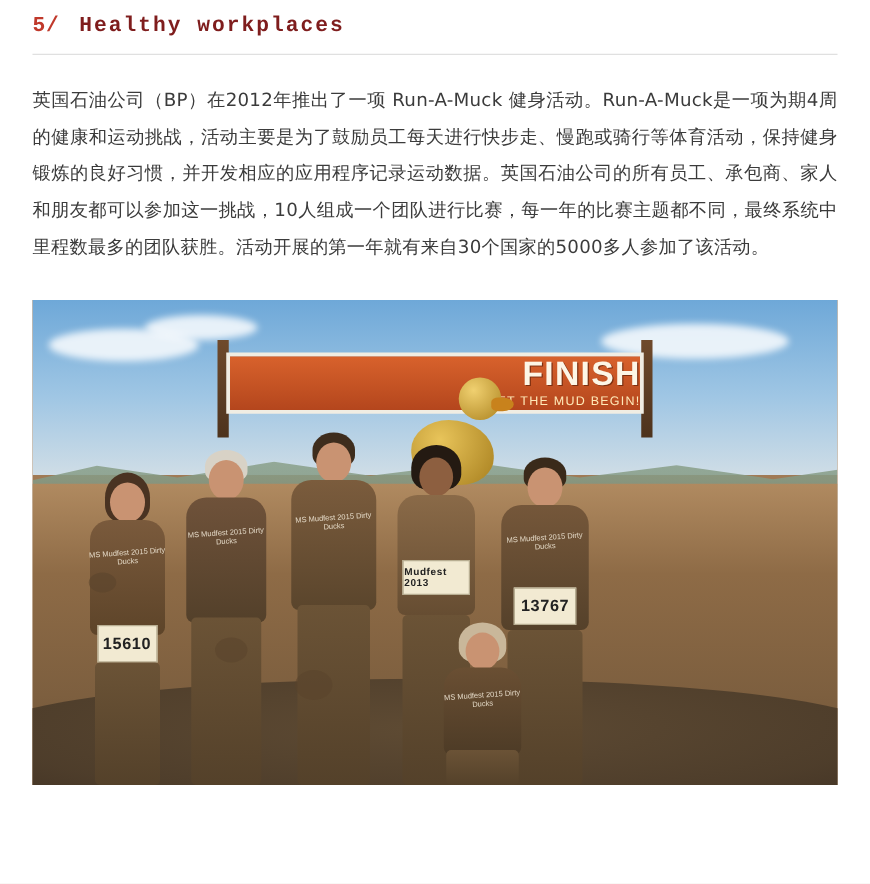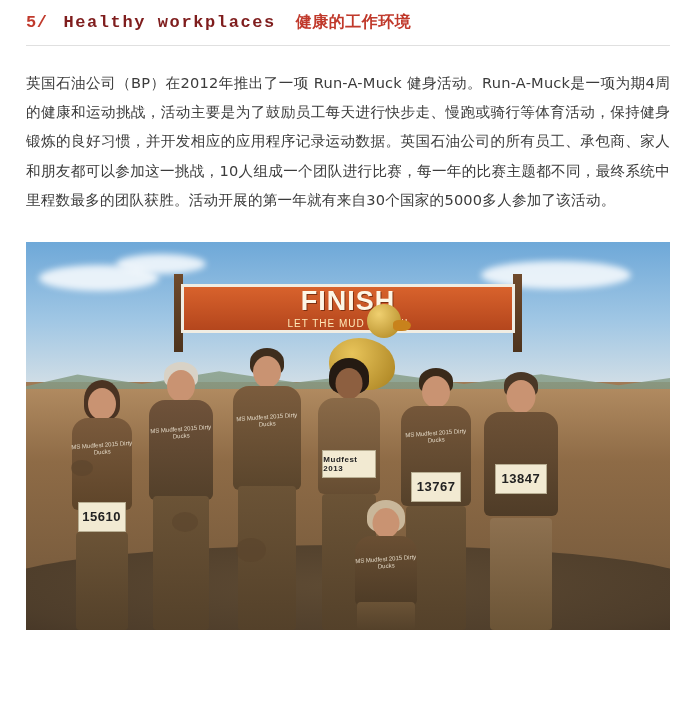--- a/index.html
+++ b/index.html
@@ -130,21 +130,21 @@
   }
   .arch-banner {
     position: absolute;
     left: 0; top: 22%;
     width: 100%; height: 58%;
     background: linear-gradient(#d8622c, #b4461d);
     border: 3px solid #f0ede3;
     box-sizing: border-box;
     display: flex;
     flex-direction: column;
-    align-items: center;
+    align-items: flex-end;
     justify-content: center;
   }
   .arch-title {
     color: #fdf6e6;
     font-family: "Liberation Sans", sans-serif;
     font-weight: bold;
     font-size: 27px;
     letter-spacing: 1px;
     line-height: 1;
     text-shadow: 1px 1px 0 #7c2f10;
@@ -263,21 +263,20 @@
   }
 </style>
 </head>
 <body>
 
 <div class="page">
 
   <div class="heading">
     <span class="num">5/</span>
     <span class="title-en">Healthy workplaces</span>
-    <span class="title-cn">健康的工作环境</span>
   </div>
   <hr class="rule">
 
   <p class="body-text">英国石油公司（BP）在2012年推出了一项 Run-A-Muck 健身活动。Run-A-Muck是一项为期4周的健康和运动挑战，活动主要是为了鼓励员工每天进行快步走、慢跑或骑行等体育活动，保持健身锻炼的良好习惯，并开发相应的应用程序记录运动数据。英国石油公司的所有员工、承包商、家人和朋友都可以参加这一挑战，10人组成一个团队进行比赛，每一年的比赛主题都不同，最终系统中里程数最多的团队获胜。活动开展的第一年就有来自30个国家的5000多人参加了该活动。</p>
 
   <div class="photo-wrap">
     <div class="photo">
 
       <div class="sky"></div>
       <div class="cloud c1"></div>
@@ -341,27 +340,20 @@
 
       <div class="person" style="left:57%; width:86px; height:262px;">
         <div class="hair" style="top:0; width:34px; height:26px; background:#3a2a1a;"></div>
         <div class="head" style="top:8px; width:28px; height:32px;"></div>
         <div class="torso" style="top:38px; width:70px; height:100px; background:linear-gradient(#75573a,#55412a);"></div>
         <div class="shirt-text" style="top:62px;">MS Mudfest 2015 Dirty Ducks</div>
         <div class="bib" style="top:104px; width:48px; height:28px; font-size:13px;text-align:right;">13767</div>
         <div class="legs" style="top:138px; width:60px; height:124px;"></div>
       </div>
 
-      <div class="person" style="left:70%; width:88px; height:258px;">
-        <div class="hair" style="top:0; width:34px; height:26px; background:#4a3726;"></div>
-        <div class="head" style="top:8px; width:29px; height:33px;"></div>
-        <div class="torso" style="top:40px; width:74px; height:104px; background:linear-gradient(#6d5136,#4f3c27);"></div>
-        <div class="bib" style="top:92px; width:50px; height:28px; font-size:13px;">13847</div>
-        <div class="legs" style="top:146px; width:62px; height:112px; background:linear-gradient(#8e7150,#6b5436);"></div>
-      </div>
 
 
       <div class="person" style="left:50%; width:76px; height:130px;">
         <div class="hair" style="top:0; width:38px; height:32px; background:#c9b79a;"></div>
         <div class="head" style="top:8px; width:27px; height:30px;"></div>
         <div class="torso" style="top:36px; width:62px; height:70px; background:linear-gradient(#6a4f33,#4d3b26);"></div>
         <div class="shirt-text" style="top:56px;">MS Mudfest 2015 Dirty Ducks</div>
         <div class="legs" style="top:102px; width:58px; height:28px;"></div>
       </div>
 

